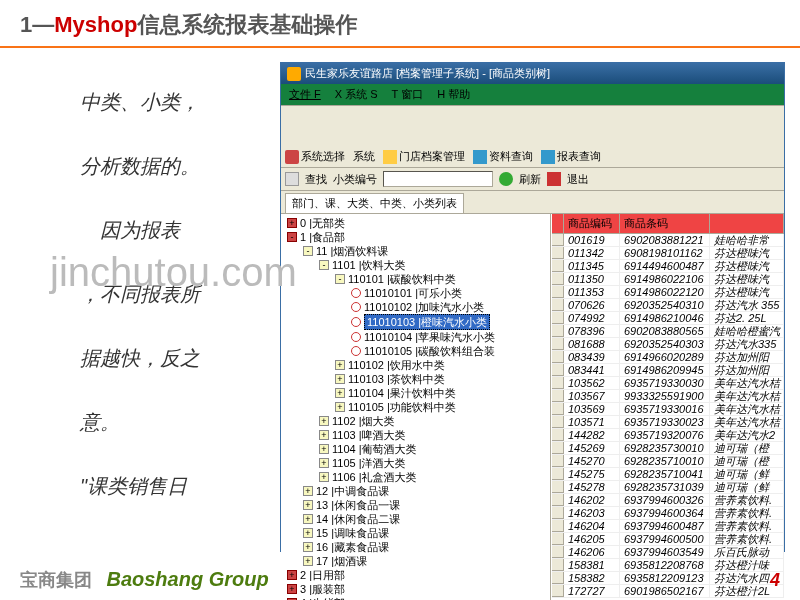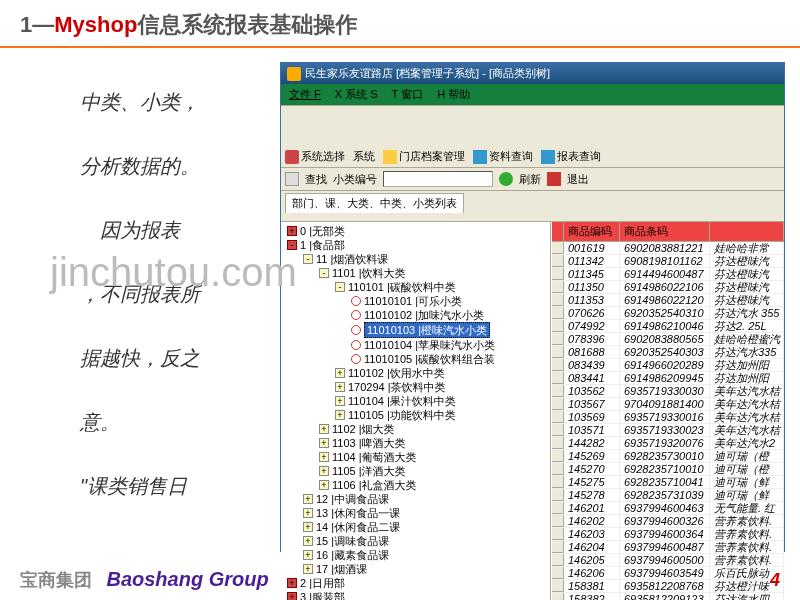--- a/index.html
+++ b/index.html
@@ -7,21 +7,21 @@
 
 .slide-title { font-size: 22px; font-weight: bold; color: #555; padding: 10px 20px 6px; border-bottom: 2px solid #f97316; }
 .slide-title .hl { color: #c00; }
 
 .content-text { position: absolute; left: 80px; top: 70px; width: 200px; font-size: 20px; color: #333; line-height: 3.2; font-style: italic; }
 
 .watermark { position: absolute; left: 50px; top: 250px; font-size: 40px; color: #bbb; pointer-events: none; font-family: Arial; z-index: 5; }
 
 .footer { position: absolute; bottom: 8px; left: 20px; right: 20px; display: flex; justify-content: space-between; align-items: center; }
 .footer .company-cn { font-size: 18px; color: #888; font-weight: bold; }
-.footer .company-en { font-size: 20px; color: #4c1d95; font-weight: bold; font-style: italic; margin-left: 10px; }
+.footer .company-en { font-size: 20px; color: #4d7c0f; font-weight: bold; font-style: italic; margin-left: 10px; }
 .footer .page-num { font-size: 18px; color: #c00; font-weight: bold; font-style: italic; }
 
 .app-window { position: absolute; left: 280px; top: 62px; width: 505px; height: 490px; border: 1px solid #3a6ea5; background: #ece9d8; font-size: 11px; }
 .titlebar { background: linear-gradient(#3a6ea5, #1a4d7a); color: #fff; padding: 3px 6px; display: flex; align-items: center; gap: 4px; }
 .titlebar .icon { width: 14px; height: 14px; background: #fa0; border-radius: 2px; }
 .menubar { background: #15803d; border-bottom: 1px solid #aca899; padding: 2px 4px; display: flex; gap: 6px; font-size: 11px; }
 .menubar span { padding: 1px 4px; cursor: pointer; }
 .menubar span:first-child { text-decoration: underline; }
 
 .toolbar1 { background: #ece9d8; border-bottom: 1px solid #aca899; padding: 3px 4px; display: flex; align-items: center; gap: 8px; font-size: 11px; }
@@ -30,21 +30,21 @@
 .i-sys { background: #c44; border-radius: 2px; }
 .i-folder { background: #fc4; }
 .i-book { background: #39c; }
 
 .toolbar2 { background: #ece9d8; border-bottom: 1px solid #aca899; padding: 3px 4px; display: flex; align-items: center; gap: 6px; font-size: 11px; }
 .toolbar2 input { border: 1px inset #aca899; font-size: 11px; padding: 1px 2px; width: 110px; }
 .i-search { width: 14px; height: 14px; background: #ddd; border: 1px solid #999; }
 .i-refresh { width: 14px; height: 14px; background: #3a3; border-radius: 50%; }
 .i-exit { width: 14px; height: 14px; background: #c33; }
 
-.tabbar { background: #ece9d8; padding: 2px 4px 8px; border-bottom: 1px solid #aca899; font-size: 11px; }
+.tabbar { background: #ece9d8; padding: 2px 4px 0; border-bottom: 1px solid #aca899; font-size: 11px; }
 .tabbar .tab { border: 1px solid #aca899; border-bottom: none; background: #fff; padding: 2px 6px; display: inline-block; }
 
 .body-area { display: flex; height: 395px; background: #fff; }
 .tree { width: 270px; overflow: hidden; border-right: 1px solid #aca899; padding: 2px; font-size: 11px; line-height: 14px; }
 .tree-row { white-space: nowrap; display: flex; align-items: center; }
 .tree-row .ind { display: inline-block; }
 .node-icon { width: 10px; height: 10px; border: 1px solid #888; background: #f8f8c0; display: inline-flex; align-items: center; justify-content: center; font-size: 9px; margin-right: 3px; }
 .node-icon.leaf { border-radius: 50%; border-color: #c33; background: #fff; }
 .node-icon.dept { background: #c44; border-color: #800; }
 .tree-row .lbl { cursor: pointer; }
@@ -176,21 +176,21 @@
           <span class="lbl">11010105 |碳酸饮料组合装</span>
         </div>
         <div class="tree-row">
           <span class="ind" style="width: 52px;"></span>
           <span class="node-icon ">+</span>
           <span class="lbl">110102 |饮用水中类</span>
         </div>
         <div class="tree-row">
           <span class="ind" style="width: 52px;"></span>
           <span class="node-icon ">+</span>
-          <span class="lbl">170294 |茶饮料中类</span>
+          <span class="lbl">110103 |茶饮料中类</span>
         </div>
         <div class="tree-row">
           <span class="ind" style="width: 52px;"></span>
           <span class="node-icon ">+</span>
           <span class="lbl">110104 |果汁饮料中类</span>
         </div>
         <div class="tree-row">
           <span class="ind" style="width: 52px;"></span>
           <span class="node-icon ">+</span>
           <span class="lbl">110105 |功能饮料中类</span>
@@ -342,21 +342,21 @@
           </div>
           <div class="grid-row">
             <div class="rowhead"></div>
             <div class="gh1">103562</div>
             <div class="gh2">6935719330030</div>
             <div class="gh3">美年达汽水桔</div>
           </div>
           <div class="grid-row">
             <div class="rowhead"></div>
             <div class="gh1">103567</div>
-            <div class="gh2">9704091881400</div>
+            <div class="gh2">9933325591900</div>
             <div class="gh3">美年达汽水桔</div>
           </div>
           <div class="grid-row">
             <div class="rowhead"></div>
             <div class="gh1">103569</div>
             <div class="gh2">6935719330016</div>
             <div class="gh3">美年达汽水桔</div>
           </div>
           <div class="grid-row">
             <div class="rowhead"></div>
@@ -386,26 +386,20 @@
             <div class="rowhead"></div>
             <div class="gh1">145275</div>
             <div class="gh2">6928235710041</div>
             <div class="gh3">迪可瑞（鲜</div>
           </div>
           <div class="grid-row">
             <div class="rowhead"></div>
             <div class="gh1">145278</div>
             <div class="gh2">6928235731039</div>
             <div class="gh3">迪可瑞（鲜</div>
-          </div>
-          <div class="grid-row">
-            <div class="rowhead"></div>
-            <div class="gh1">146201</div>
-            <div class="gh2">6937994600463</div>
-            <div class="gh3">无气能量. 红</div>
           </div>
           <div class="grid-row">
             <div class="rowhead"></div>
             <div class="gh1">146202</div>
             <div class="gh2">6937994600326</div>
             <div class="gh3">营养素饮料.</div>
           </div>
           <div class="grid-row">
             <div class="rowhead"></div>
             <div class="gh1">146203</div>

